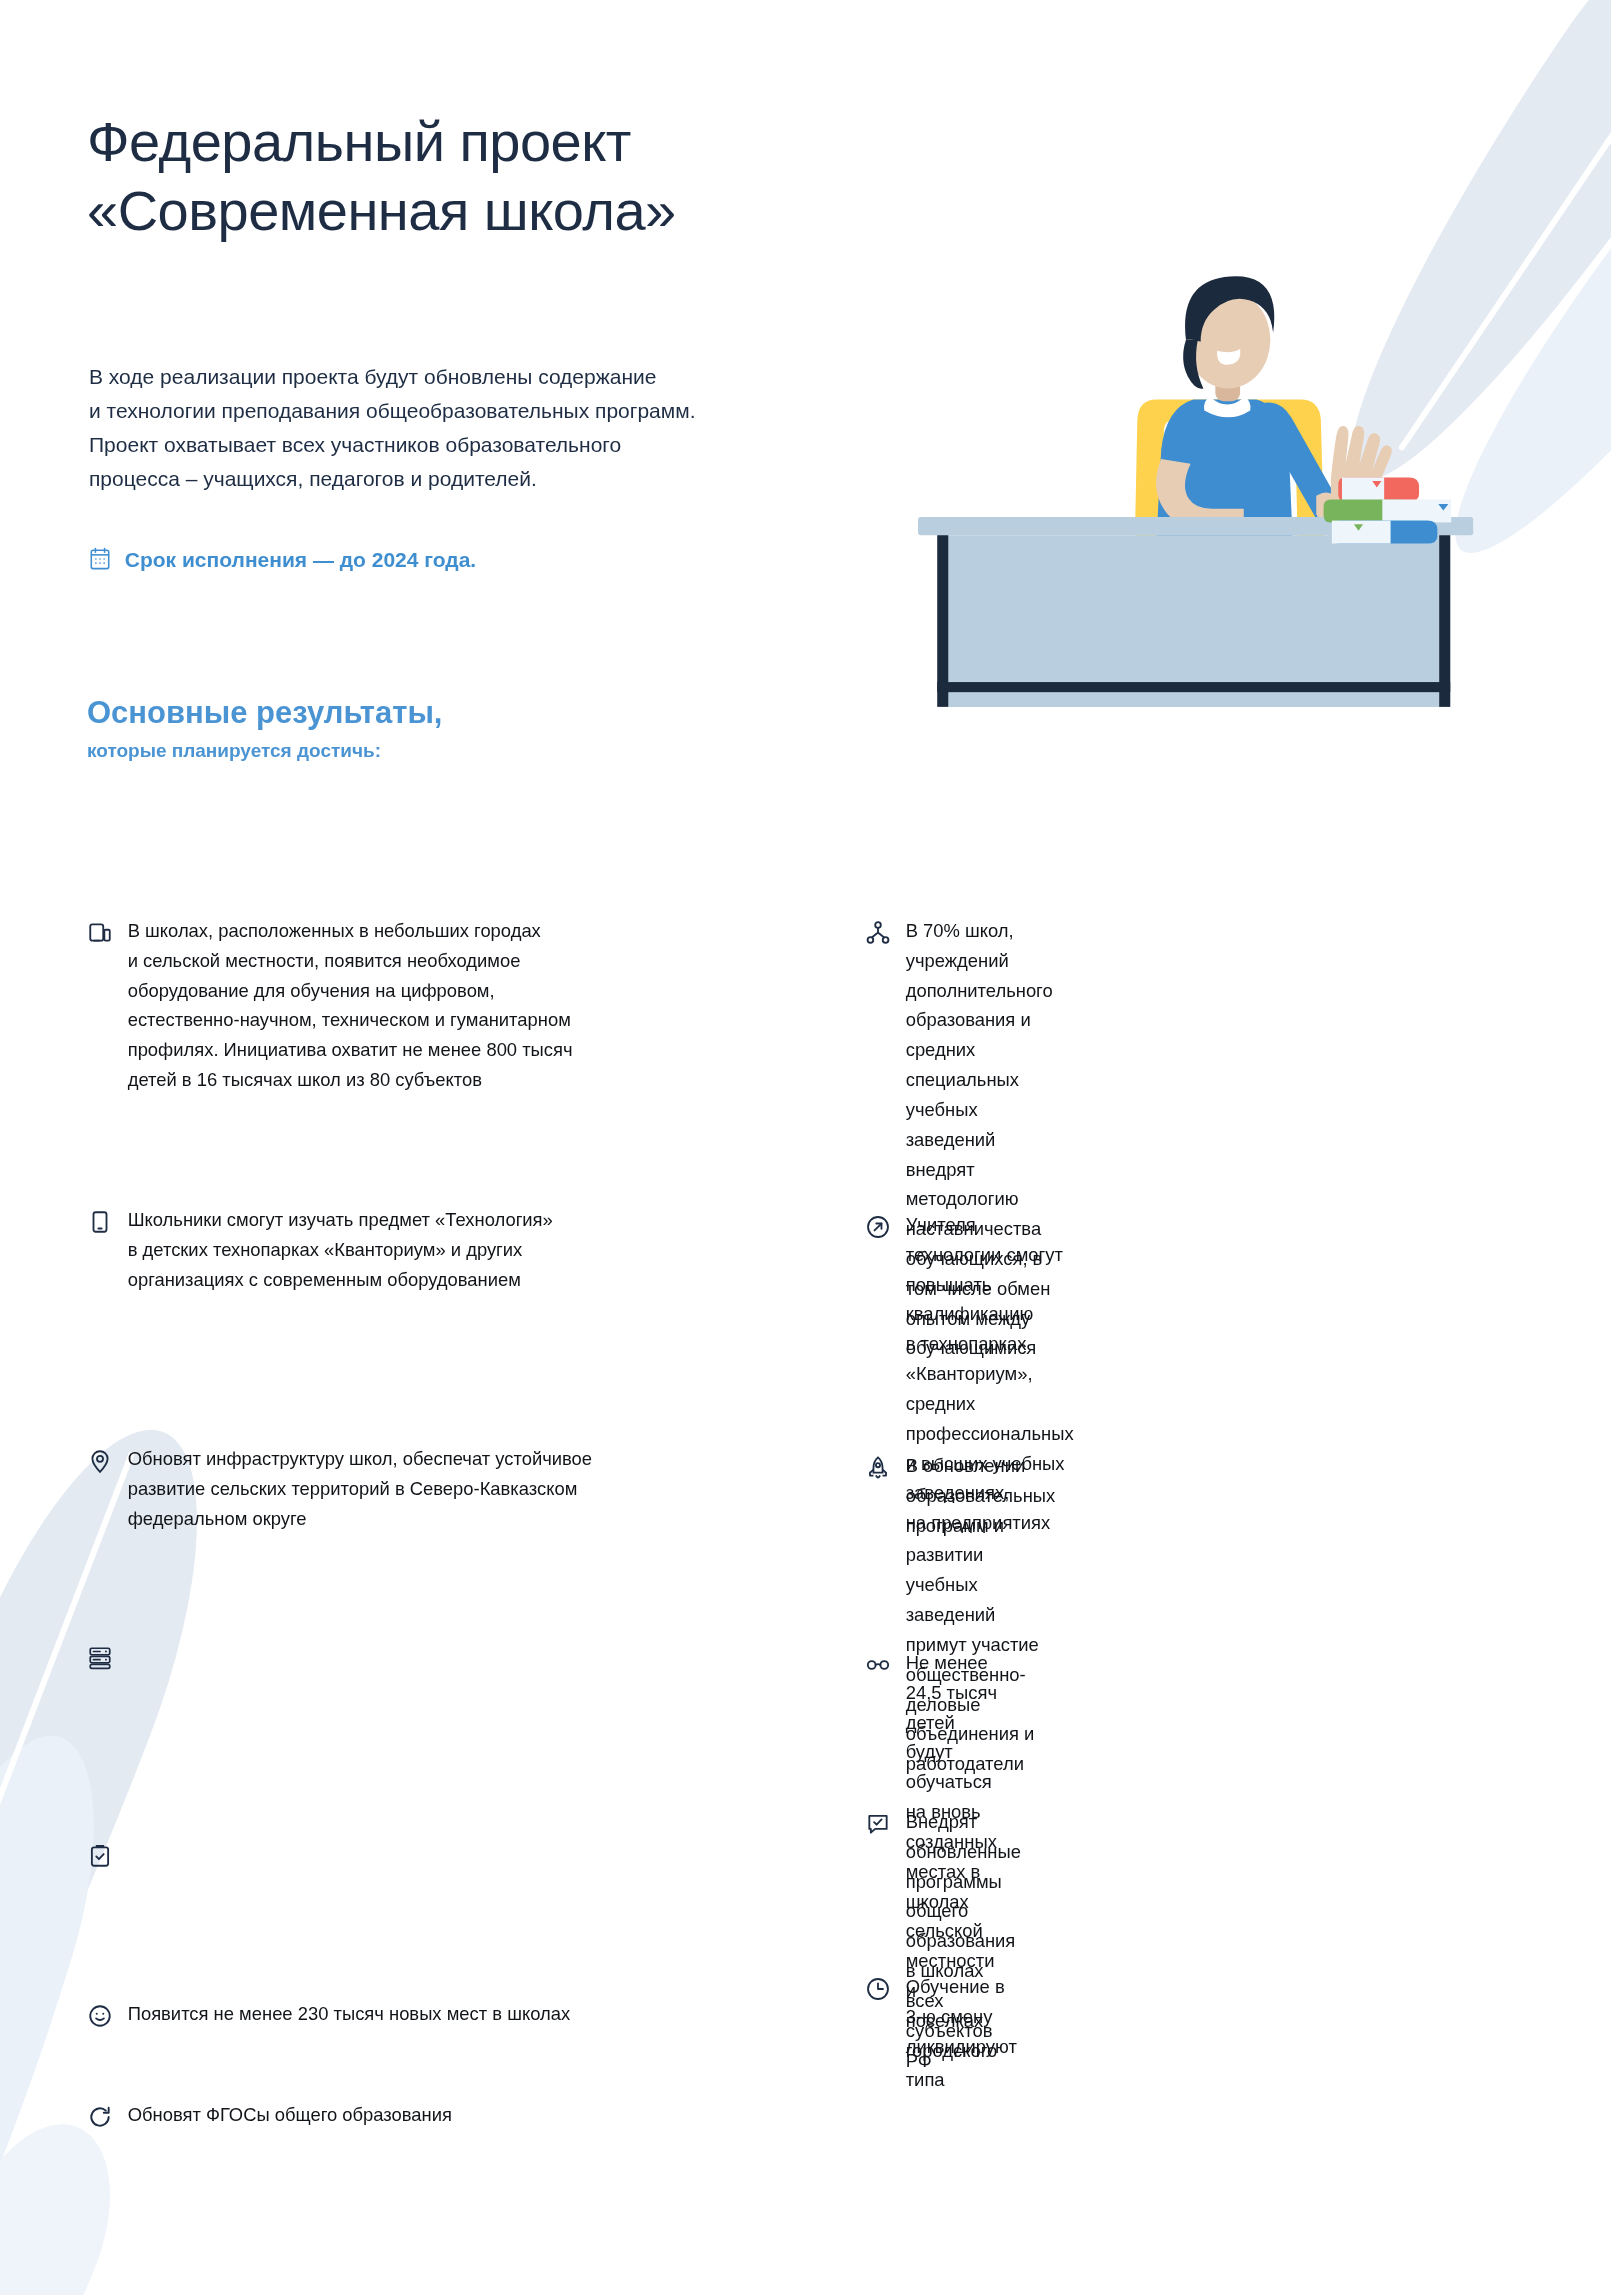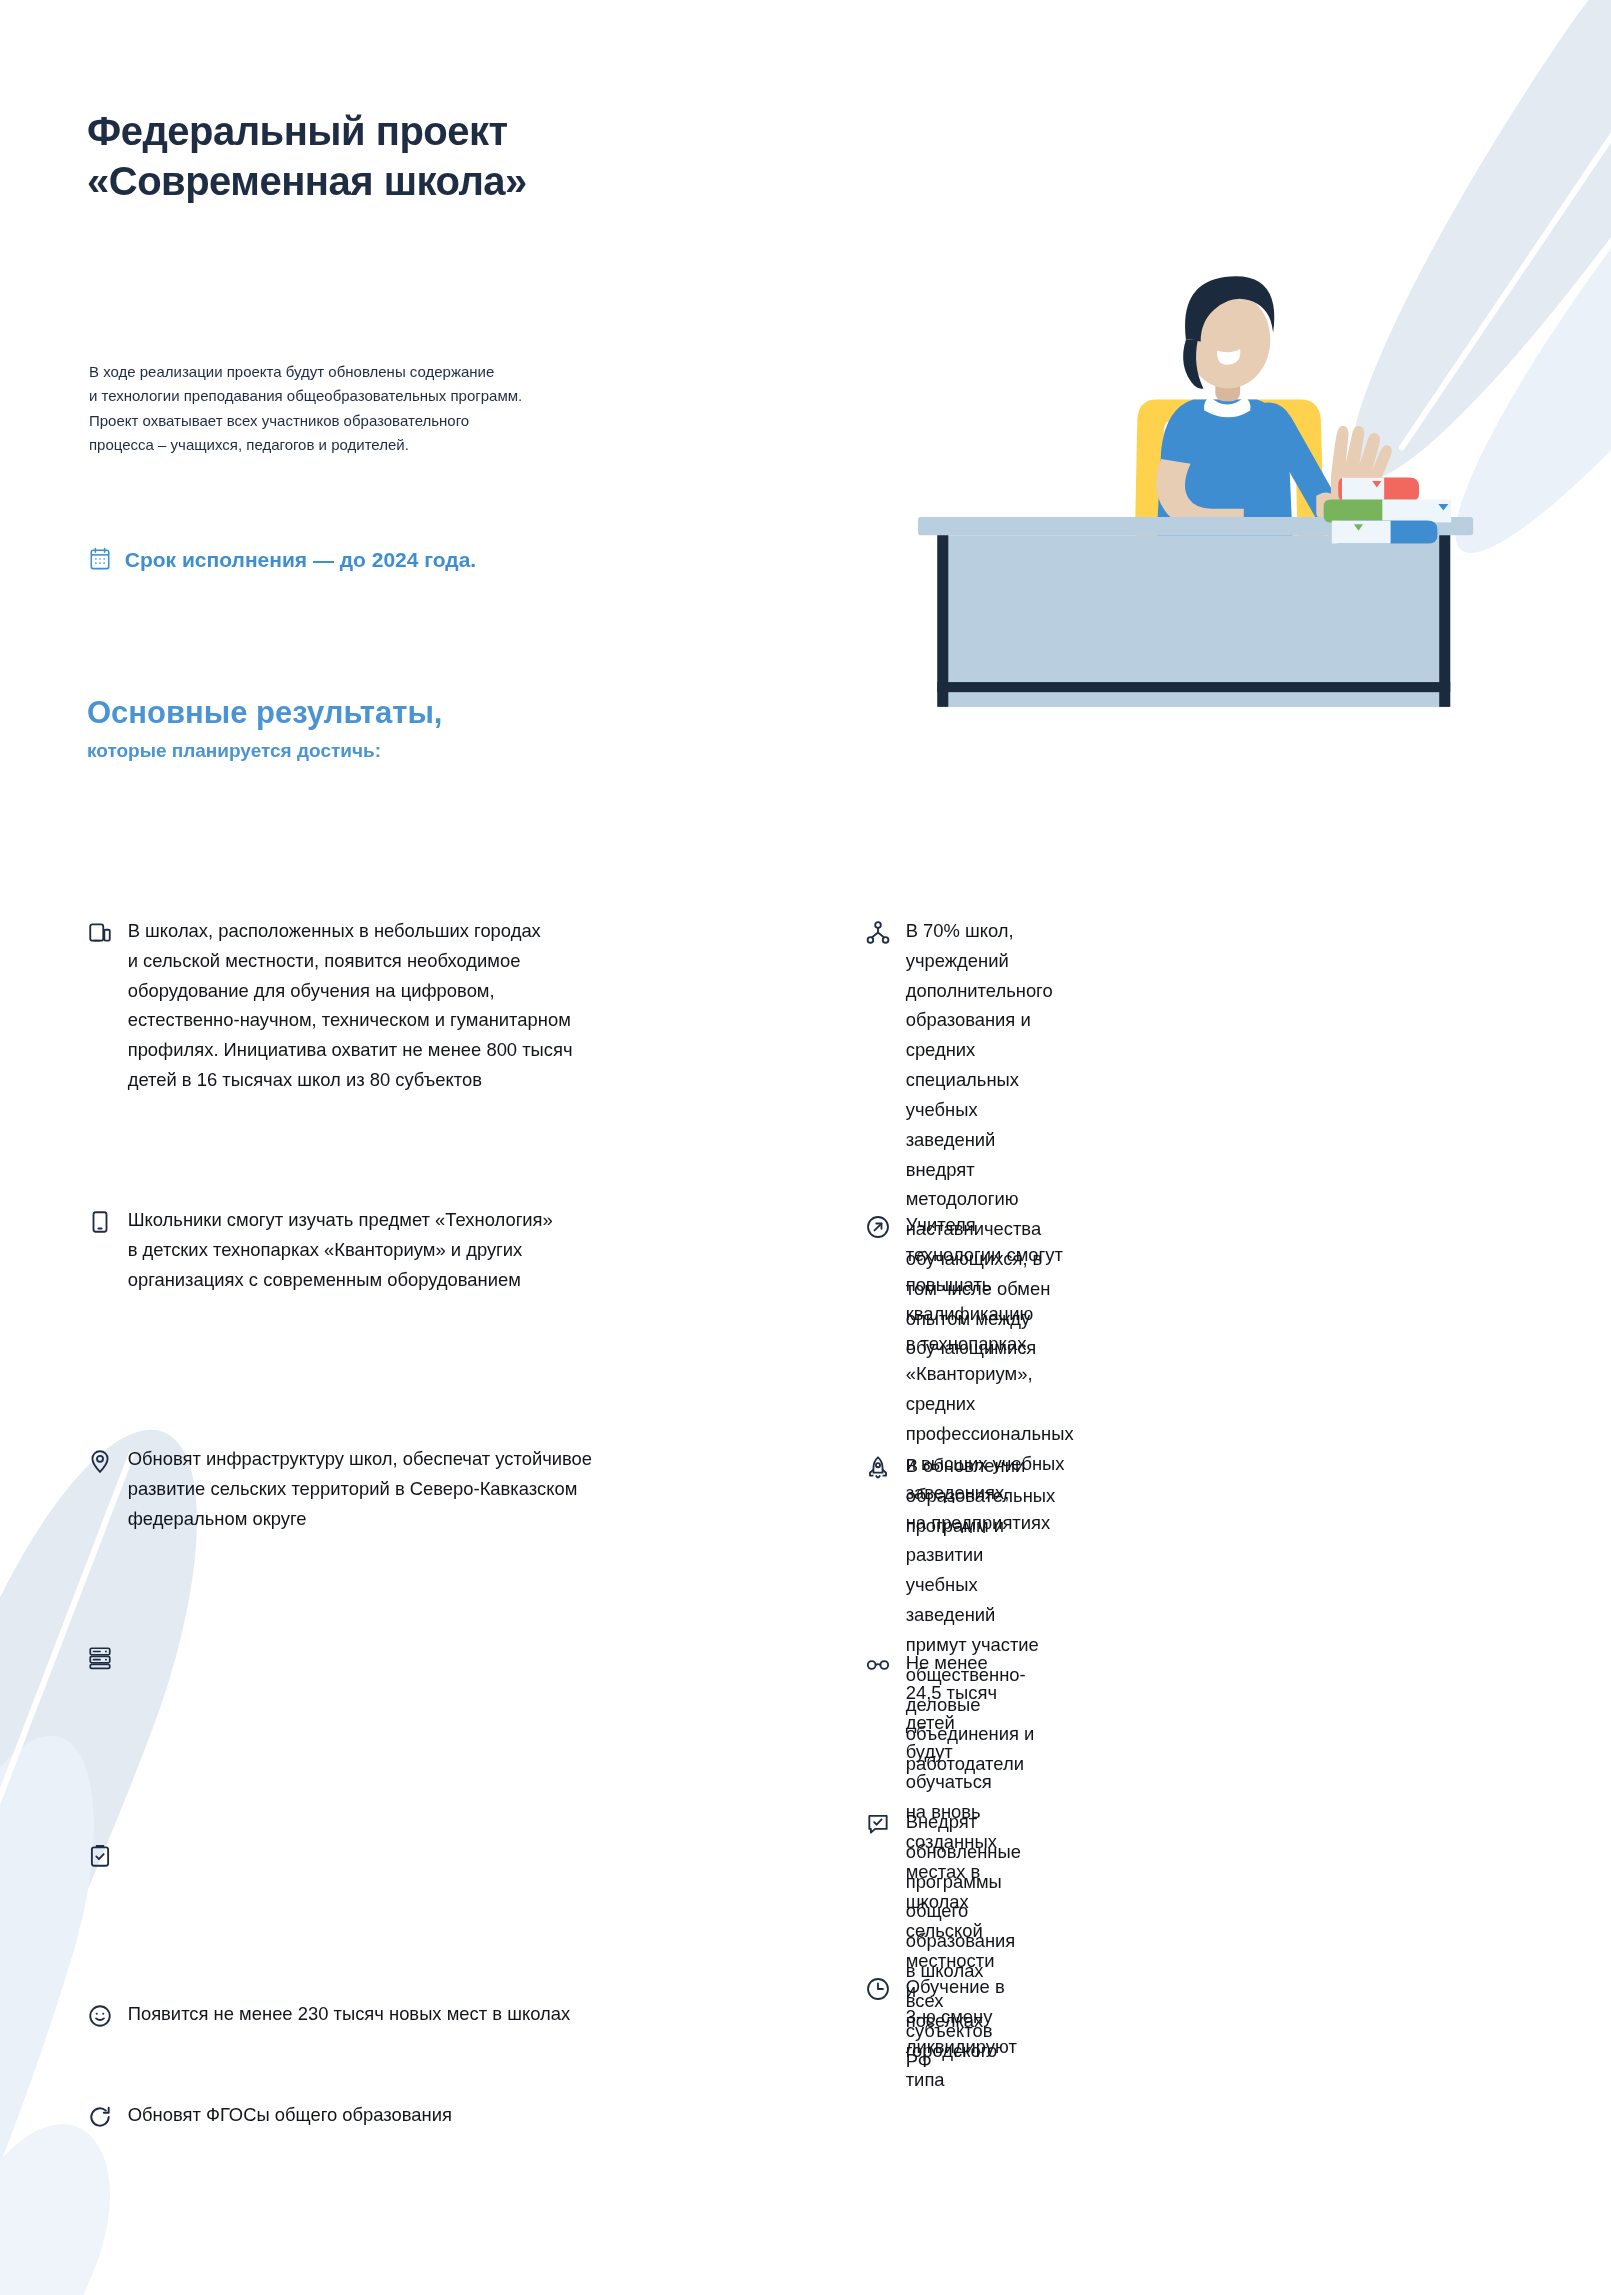--- a/index.html
+++ b/index.html
@@ -48,27 +48,27 @@
     background:#fff; transform: rotate(21deg); border-radius:3.7px;
   }
   .leaf-bl {
     width: 138px; height: 413px; top: 2112px; left: -69px;
     border-radius: 50% 50% 50% 50% / 30% 30% 70% 70%;
     transform: rotate(22deg);
     background:#eef4fa;
   }
   .title {
     position: absolute; left: 87px; top: 107px;
-    font-size: 40px; font-weight: 700; line-height: 1.24;
+    font-size: 56px; font-weight: 400; line-height: 1.24;
     color: #1e2d44; letter-spacing: -0.5px; white-space: pre-line;
     z-index: 5;
   }
   .intro {
     position: absolute; left: 89px; top: 360px; width: 689px;
-    font-size: 15px; line-height: 1.62; color: #1e2d44; white-space: pre-line;
+    font-size: 21px; line-height: 1.62; color: #1e2d44; white-space: pre-line;
     z-index: 5;
   }
   .deadline {
     position: absolute; left: 89px; top: 547px;
     display: flex; align-items: center; gap: 13.8px; z-index: 5;
   }
   .deadline .dl-text {
     font-size: 21px; font-weight: 700; color: #3f8ed0;
   }
   .section-head {

